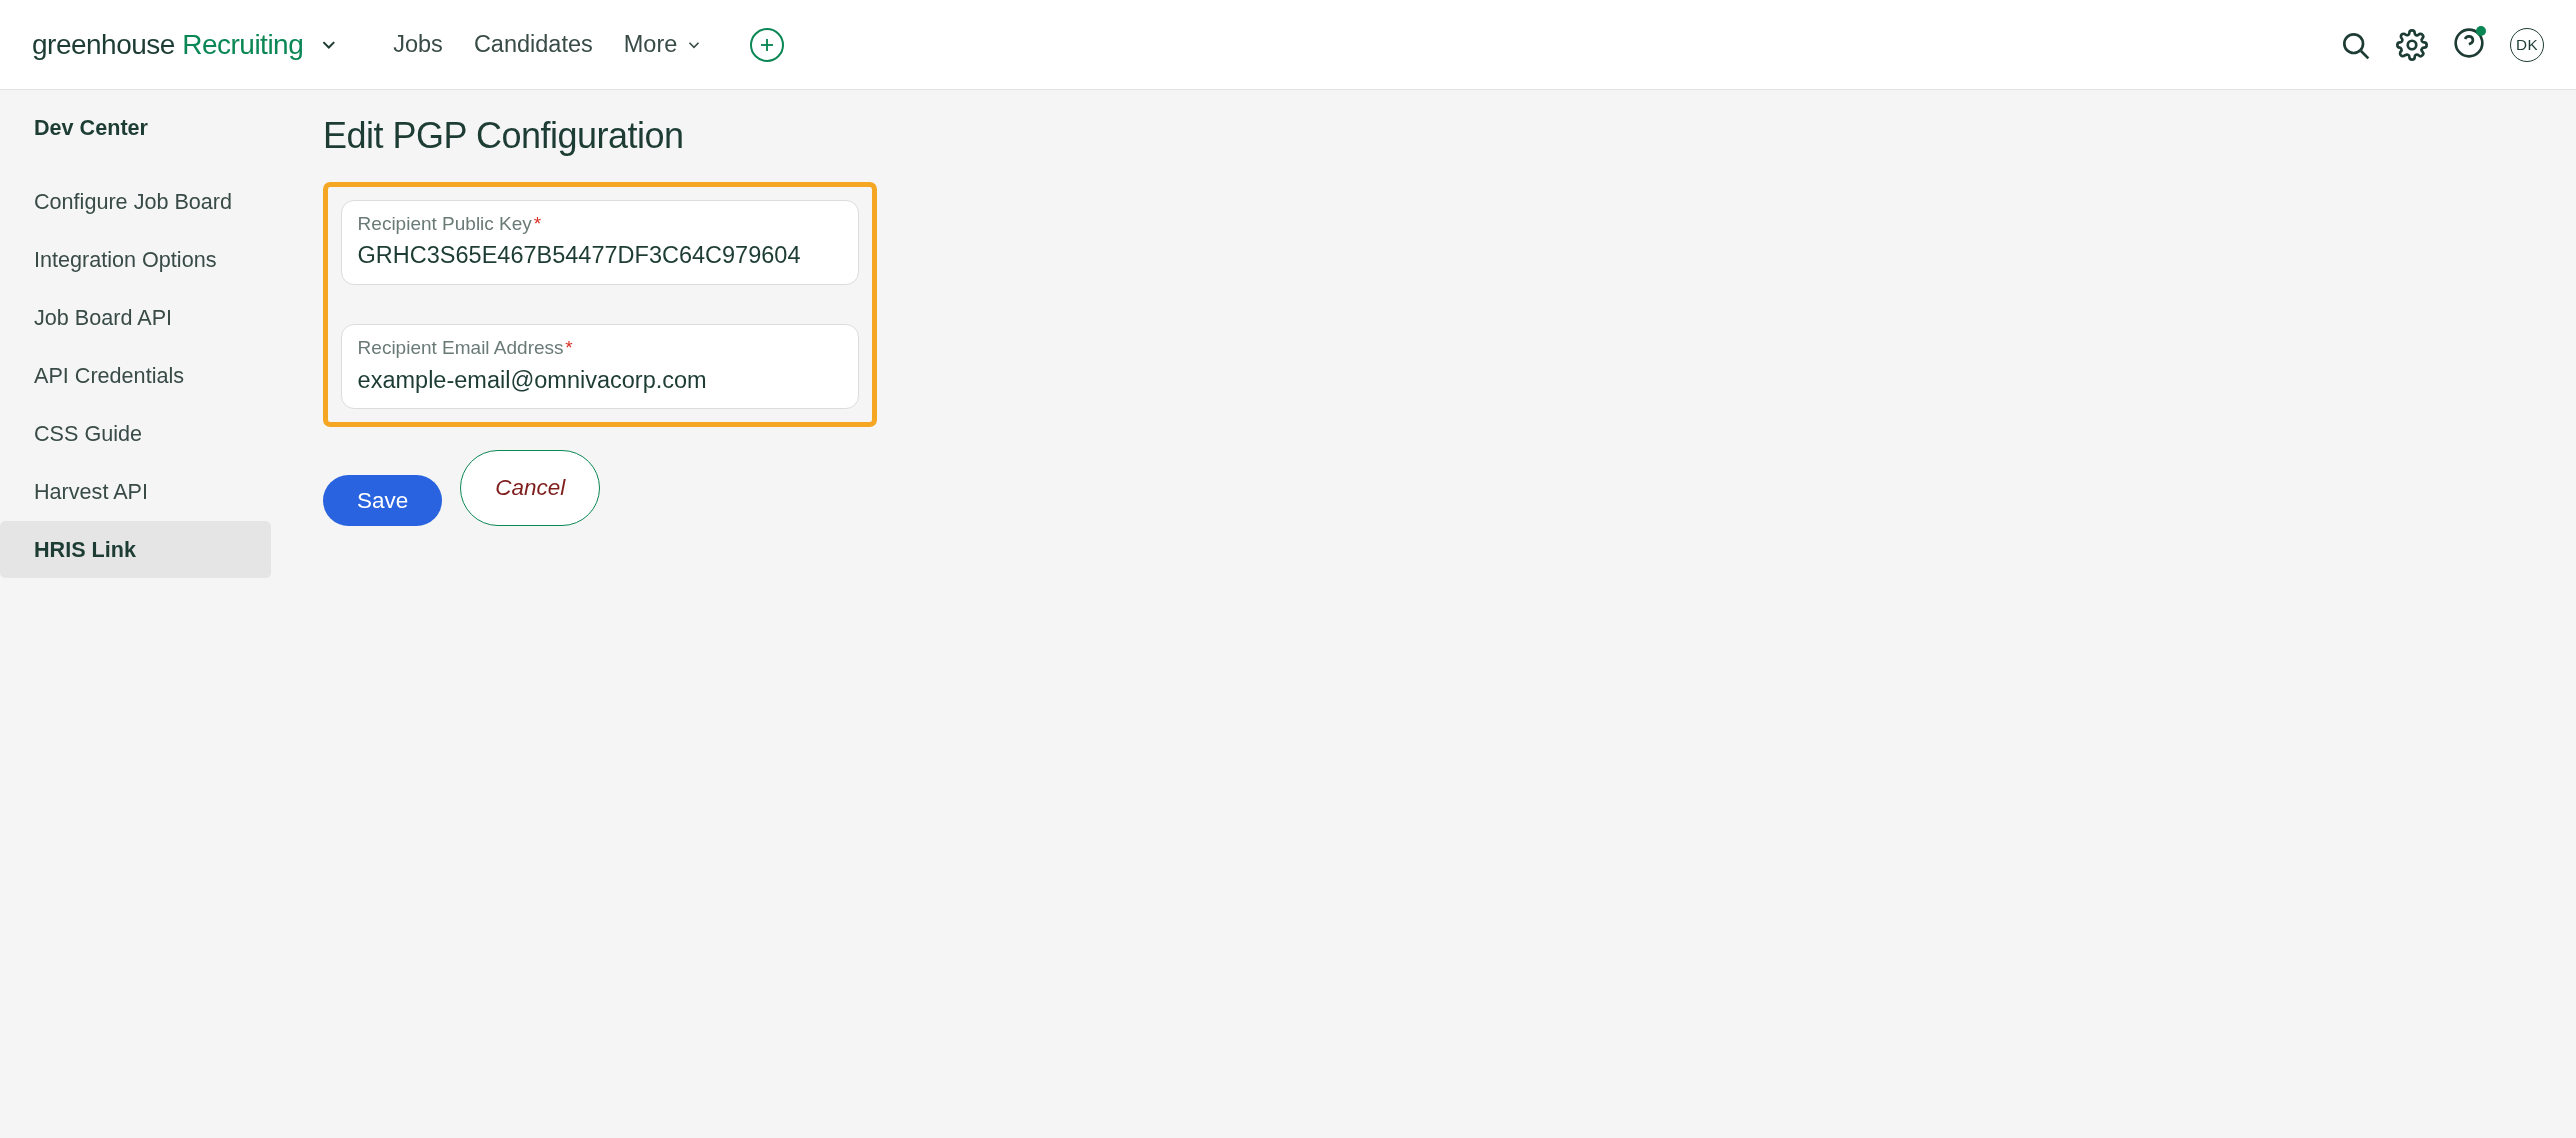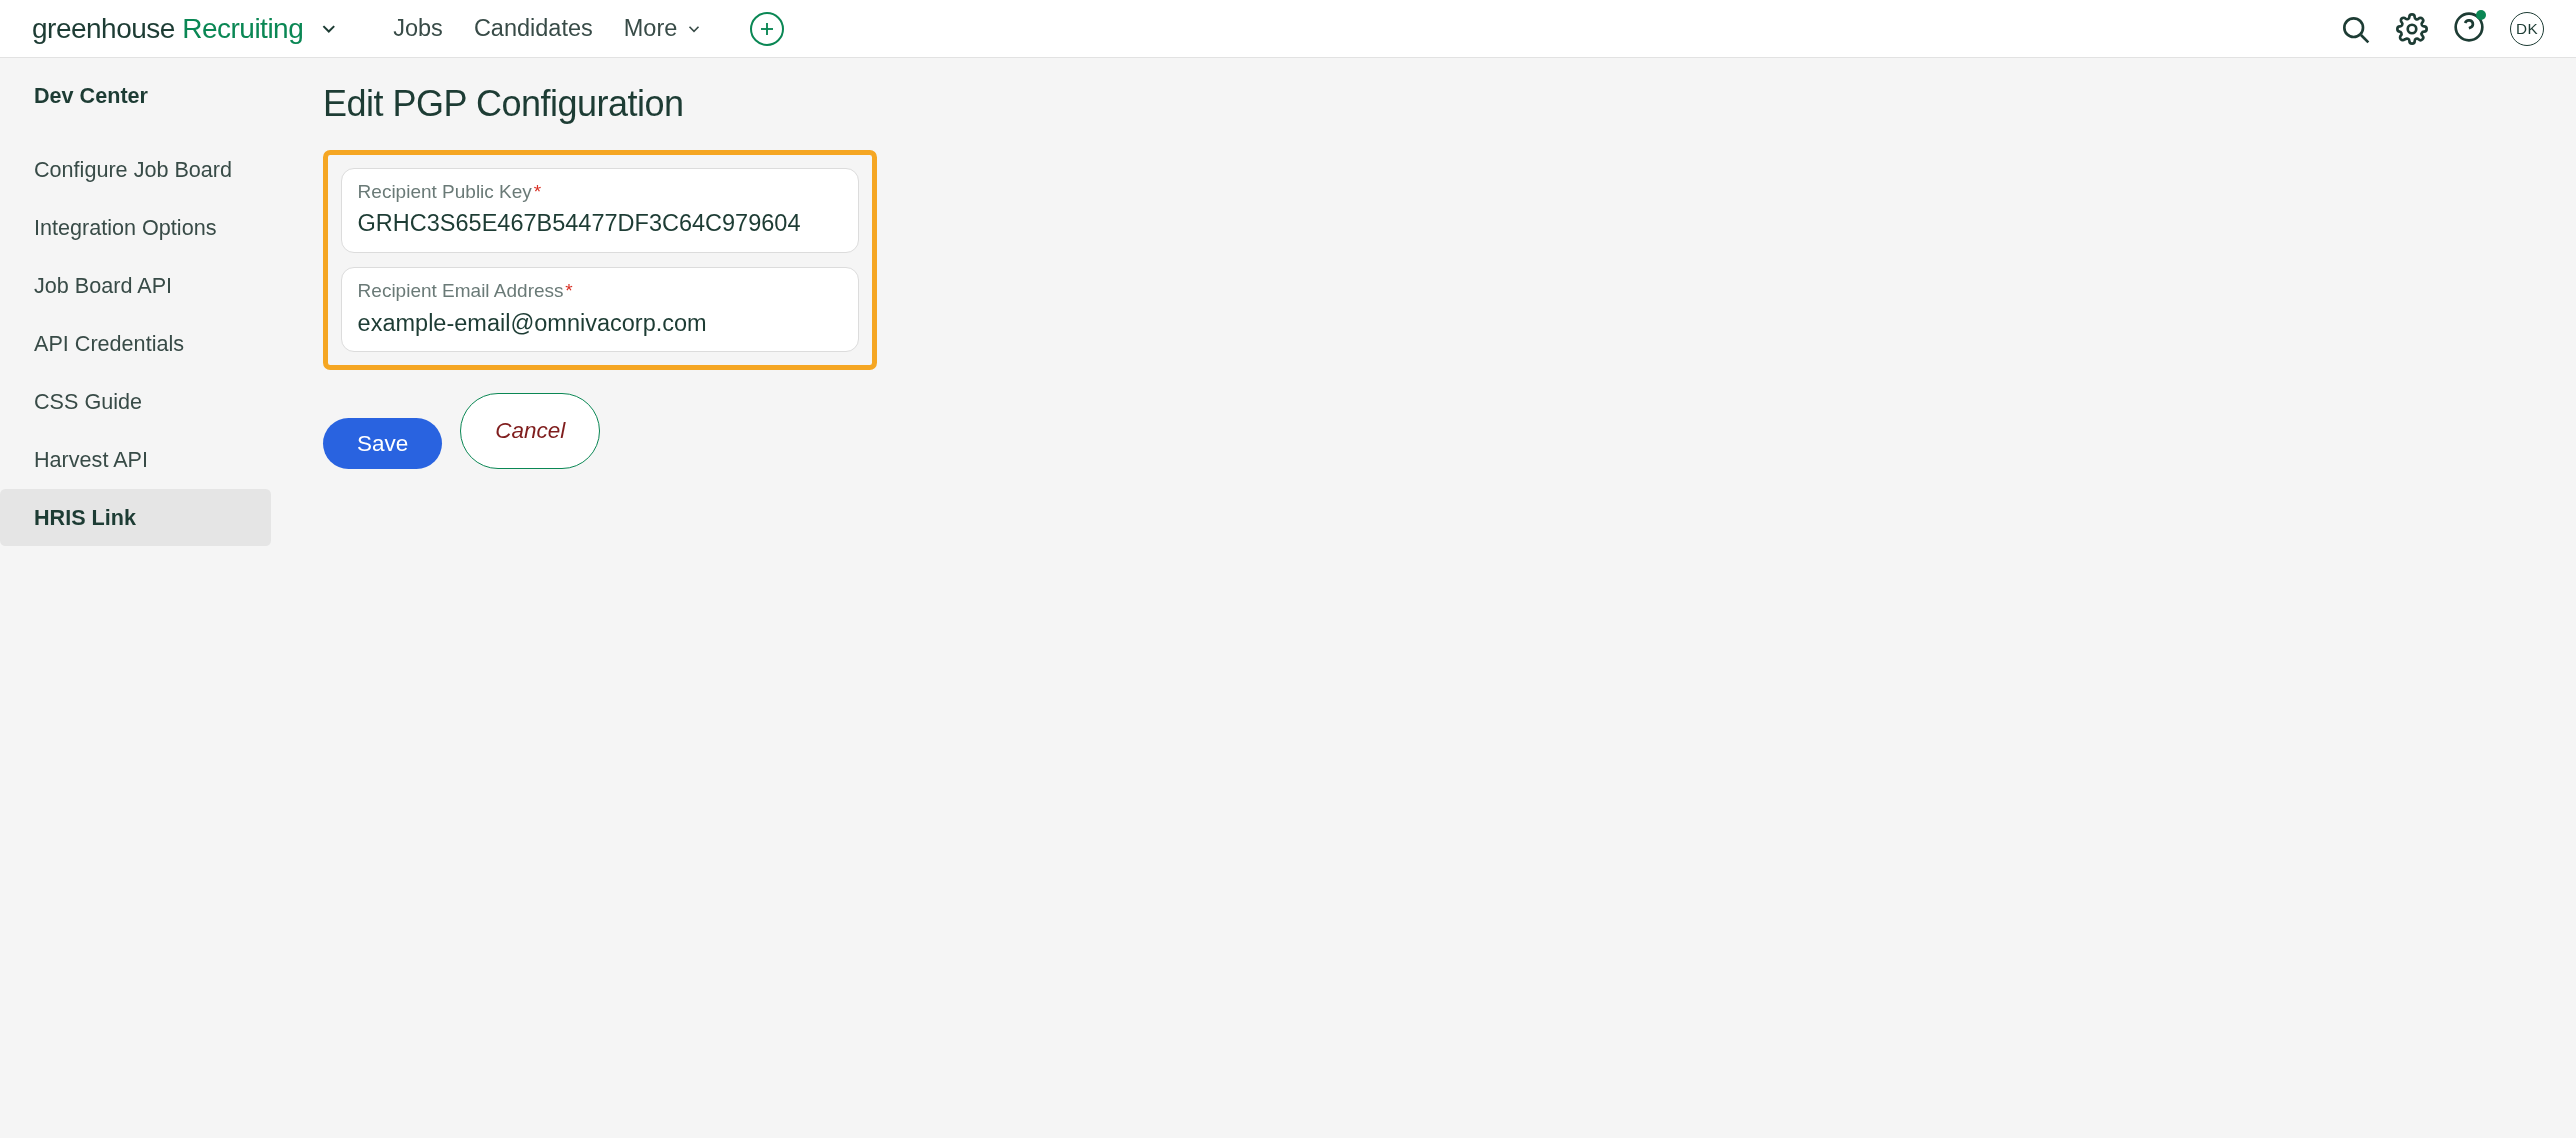--- a/index.html
+++ b/index.html
@@ -11,21 +11,21 @@
       font-family: -apple-system, BlinkMacSystemFont, "Segoe UI", Helvetica, Arial, sans-serif;
       background: #f5f5f5;
       color: #222;
     }
     .header {
       background: #fff;
       border-bottom: 0.9px solid #e2e2e2;
       display: flex;
       align-items: center;
       padding: 0 32px;
-      height: 58px;
+      height: 90px;
     }
     .brand {
       display: flex;
       align-items: center;
       gap: 14.4px;
       margin-right: 54px;
     }
     .brand-text {
       font-size: 28px;
       font-weight: 400;
@@ -174,21 +174,21 @@
       background: #f5f5f5;
       margin-bottom: 23.5px;
     }
     .field {
       background: #fff;
       border: 0.9px solid #dcdcdc;
       border-radius: 13px;
       padding: 12.6px 16px 14.4px;
     }
     .field + .field {
-      margin-top: 14px;
+      margin-top: 39px;
     }
     .field-label {
       font-size: 19px;
       color: #6a7a77;
       font-weight: 500;
       margin-bottom: 7.2px;
     }
     .req {
       color: #d93025;
       margin-left: 1.8px;

